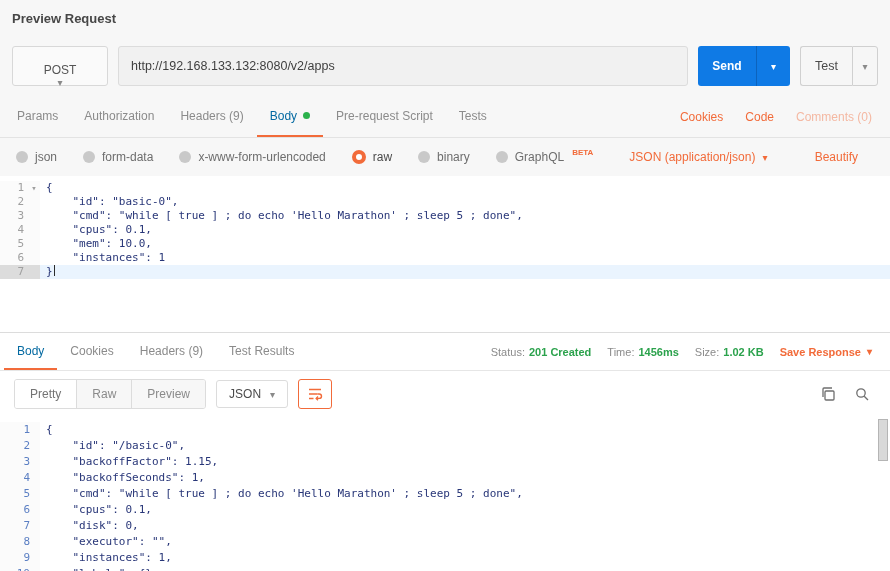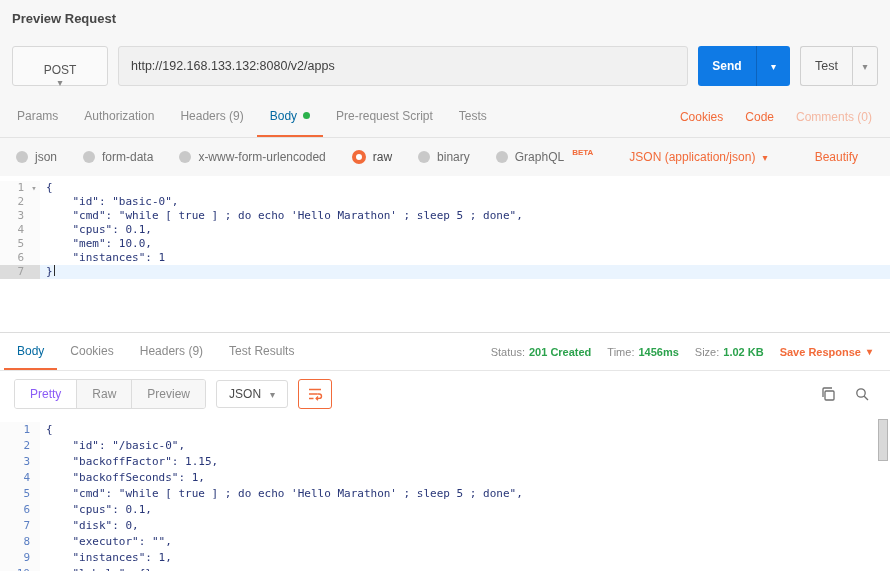--- a/index.html
+++ b/index.html
@@ -61,21 +61,21 @@
   .stat { display: flex; gap: 4px; align-items: center; }
   .stat-label { color: #8b8b8b; }
   .stat-value { color: #2ba24c; font-weight: 600; }
   .save-response { color: #f26b3a; font-weight: 600; display: flex; align-items: center; gap: 6px; cursor: pointer; }
   .save-response .caret { color: #f26b3a; }
 
   .resp-toolbar { height: 46px; flex: 0 0 46px; display: flex; align-items: center; padding: 0 14px; gap: 10px; }
   .view-group { display: flex; border: 1px solid #dcdcdc; border-radius: 3px; overflow: hidden; font-size: 12px; color: #8b8b8b; }
   .view { padding: 7px 15px; background: #f7f7f7; border-right: 1px solid #dcdcdc; cursor: pointer; }
   .view:last-child { border-right: none; }
-  .view.active { background: #fff; color: #8b5cf6; }
+  .view.active { background: #fff; color: #737373; }
   .format-select { border: 1px solid #dcdcdc; border-radius: 3px; padding: 6px 12px; display: flex; align-items: center; gap: 9px; color: #4a4a4a; font-size: 12px; background: #fff; cursor: pointer; }
   .wrap-btn { border: 1px solid #f26b3a; border-radius: 3px; width: 34px; height: 30px; display: flex; align-items: center; justify-content: center; background: #fff; cursor: pointer; }
   .right-icons { margin-left: auto; display: flex; align-items: center; gap: 18px; padding-right: 6px; }
   .icon-btn { cursor: pointer; display: flex; align-items: center; }
 
   .response-editor { flex: 1; overflow: hidden; }
   .v-scrollbar { position: absolute; right: 2px; top: 2px; bottom: 2px; width: 11px; }
   .v-thumb { position: absolute; top: 0; right: 0; width: 10px; height: 42px; background: #d9d9d9; border: 1px solid #b5b5b5; cursor: pointer; }
 </style>
 </head>

